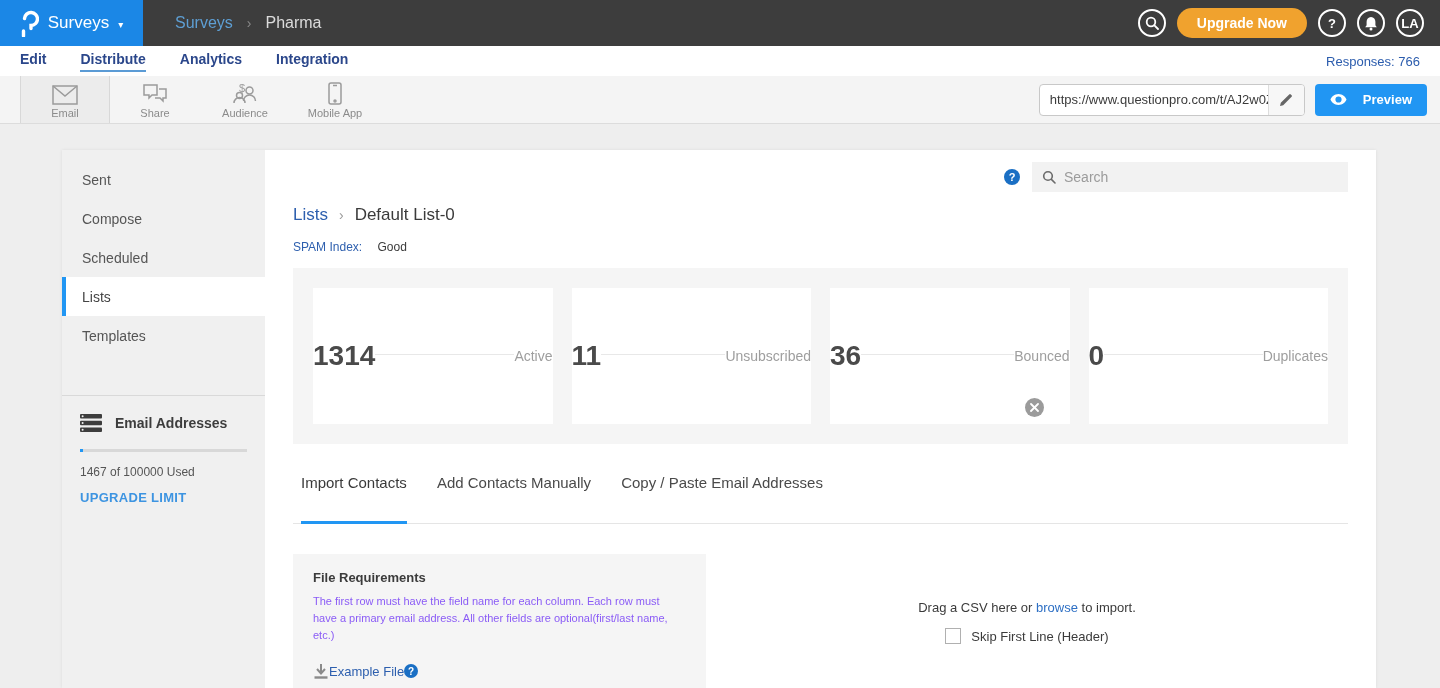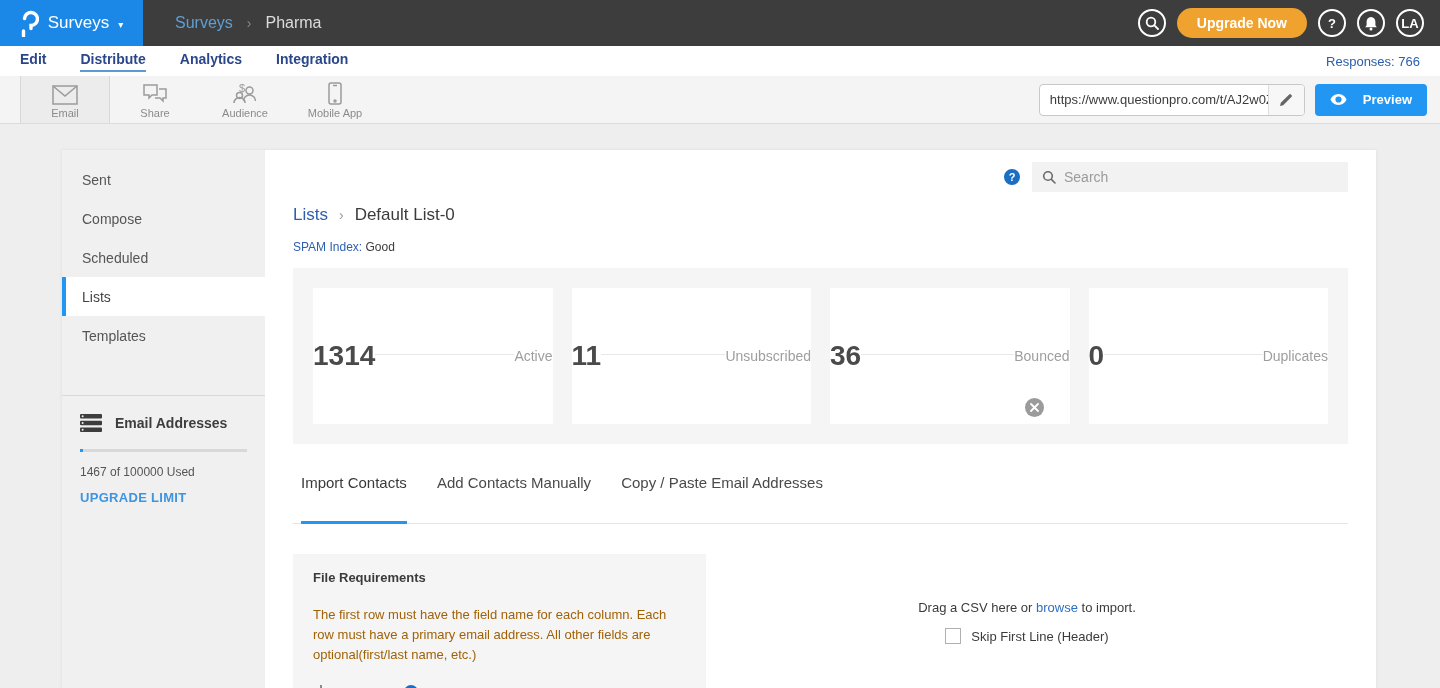--- a/index.html
+++ b/index.html
@@ -75,41 +75,41 @@
   .search-box input { border:none; outline:none; background:transparent; font-size:14px;
     color:#3b3b3b; width:100%; font-family:inherit; }
   .search-box input::placeholder { color:#9b9b9b; }
 
   .crumb-row { margin-top:13px; display:flex; align-items:center; gap:11px; font-size:17px; }
   .crumb-parent { color:#2d5fae; cursor:pointer; }
   .crumb-chev { color:#9b9b9b; font-size:14px; }
   .crumb-current { color:#3b3b3b; }
   .spam-row { margin-top:15px; font-size:12px; }
   .spam-label { color:#2d5fae; }
-  .spam-value { color:#3b3b3b; }
+  .spam-value { color:#3b3b3b;margin-left:12px; }
 
   .stats { margin-top:14px; background:#f5f5f5; padding:20px; display:flex; gap:19px; }
   .card { flex:1; background:#fff; height:136px; display:flex; flex-direction:row;
     align-items:center; justify-content:center; position:relative; }
   .card-num { font-size:28px; font-weight:bold; color:#4a4a4a; }
   .card-div { width:76%; border-bottom:1px solid #e8e8e8; margin:12px 0 15px; }
   .card-label { font-size:14px; color:#9e9e9e; }
   .card-dismiss { position:absolute; right:26px; bottom:7px; width:19px; height:19px;
     border-radius:50%; background:#9b9b9b; display:flex; align-items:center;
     justify-content:center; cursor:pointer; }
 
   .tabs { margin-top:30px; display:flex; gap:30px; border-bottom:1px solid #e5e5e5; padding:0 8px; }
   .tab { font-size:15px; color:#4a4a4a; padding-bottom:30px; border-bottom:3px solid transparent;
     margin-bottom:-1px; cursor:pointer; }
   .tab.active { border-bottom-color:#2196f3; color:#3a3a3a; }
 
   .import-row { display:flex; margin-top:30px; }
   .filereq { width:413px; background:#f5f5f5; padding:16px 20px 22px; }
   .fr-title { font-size:13px; font-weight:bold; color:#3b3b3b; }
-  .fr-body { margin-top:20px; font-size:13px; color:#a16207; line-height:1.55; max-width:362px; }
+  .fr-body { margin-top:8px; font-size:11px; color:#8b5cf6; line-height:1.55; max-width:362px; }
   .fr-link-row { margin-top:19px; display:flex; align-items:center; gap:0; }
   .fr-link { font-size:13px; color:#2d5fae; cursor:pointer; }
   .drop { flex:1; display:flex; flex-direction:column; align-items:center; gap:13px; padding-top:46px; }
   .drop-line { font-size:13px; color:#3b3b3b; }
   .drop-link { color:#2d6fc4; cursor:pointer; }
   .drop-check { display:flex; align-items:center; gap:10px; font-size:13px; color:#3b3b3b; }
   .checkbox { width:16px; height:16px; border:1px solid #b0b0b0; background:#fff; cursor:pointer; }
 
   svg { display:block; }
 </style>

